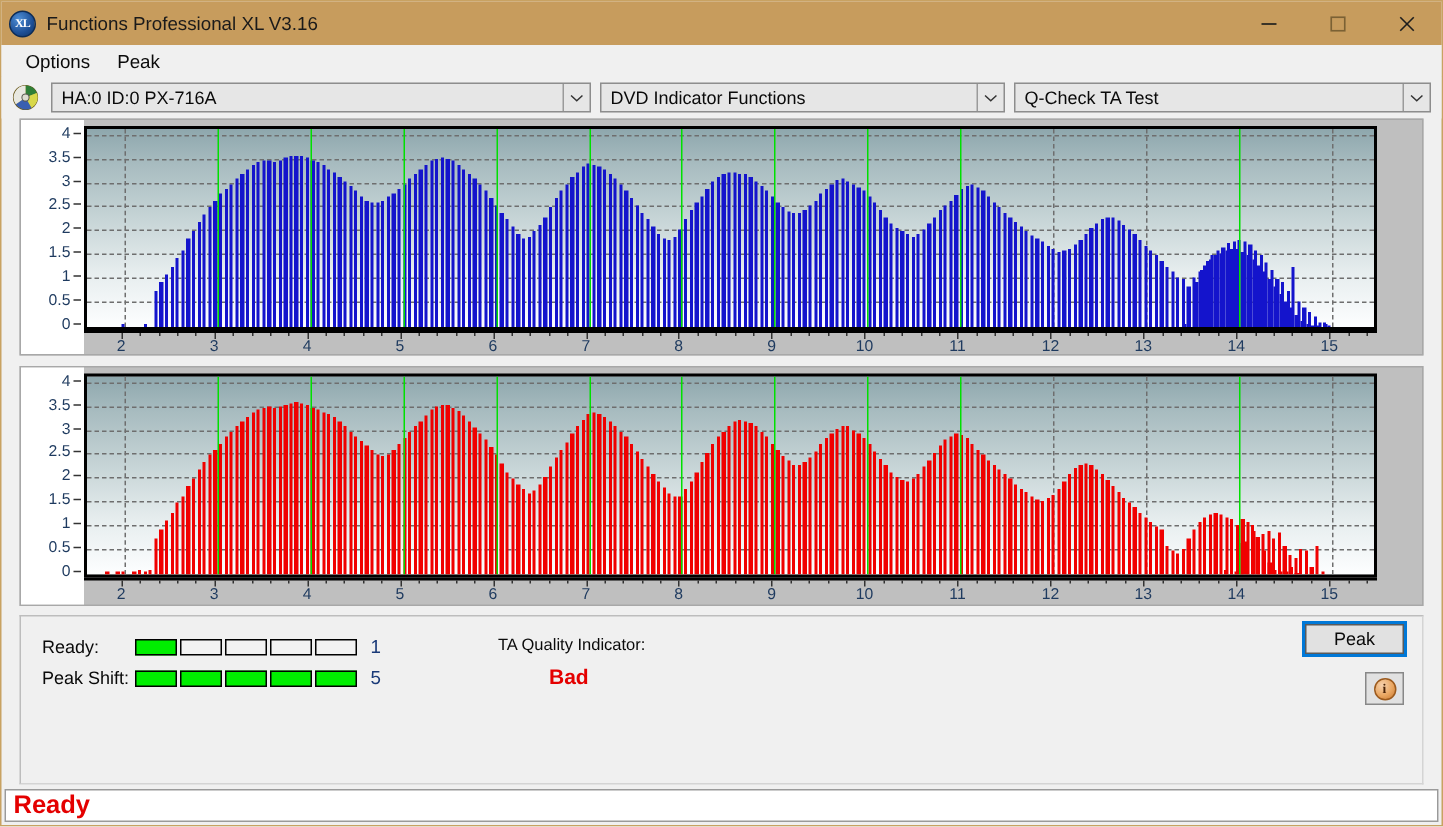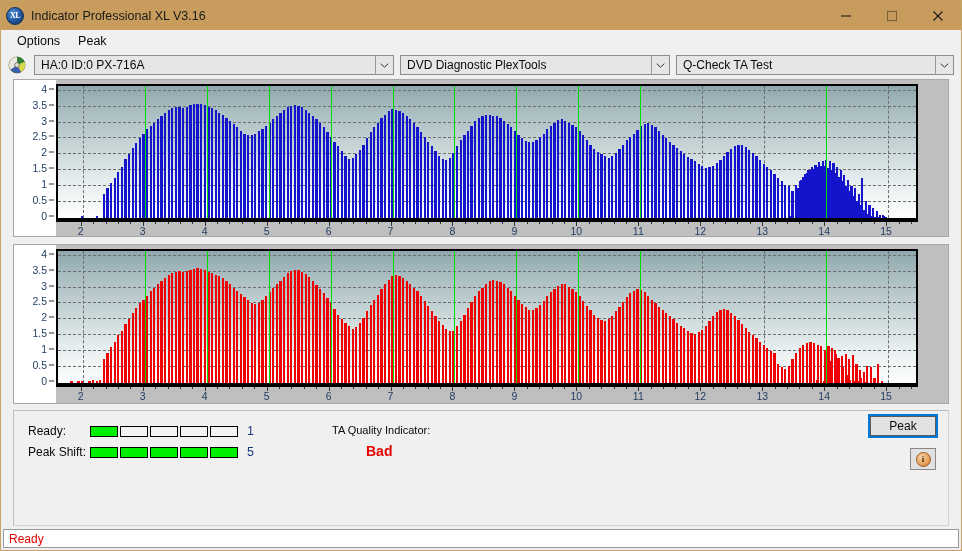--- a/index.html
+++ b/index.html
@@ -132,32 +132,32 @@
     background:radial-gradient(circle at 35% 30%,#f6d2ae 0%,#e9a661 55%,#c8762c 100%);
     border:1px solid #9c5a1d;display:flex;align-items:center;justify-content:center;
     font-size:9px;font-weight:bold;color:#4a2408;font-family:"Liberation Serif",serif;
     box-sizing:border-box;
   }
   
   .statusbar{
     flex:0 0 19px;margin:3px 2px 2px 2px;border:1px solid #9a9a9a;background:#ffffff;
     display:flex;align-items:center;padding-left:5px;box-sizing:border-box;
   }
-  .status-text{font-size:12px;color:#e40000;}
+  .status-text{font-size:17px;color:#e40000;font-weight:bold;}
 </style>
 </head>
 <body>
 
 <div class="window">
 
   <div class="titlebar">
     <div class="app-icon">
       <span>XL</span>
     </div>
-    <div class="title-text">Indicator Professional XL V3.16</div>
+    <div class="title-text">Functions Professional XL V3.16</div>
     <div class="win-btns">
       <div class="win-btn">
         <svg width="12" height="12" viewBox="0 0 12 12">
             <line x1="1" y1="6" x2="11" y2="6" stroke="#1d1d1d" stroke-width="1.1"></line>
           </svg>
       </div>
       <div class="win-btn">
         <svg width="12" height="12" viewBox="0 0 12 12">
             <rect x="1.5" y="1.5" width="9" height="9" fill="none" stroke="#7b6134" stroke-width="1.1"></rect>
           </svg>
@@ -189,21 +189,21 @@
     </div>
     <div class="combo combo-drive">
       <span class="lbl">HA:0 ID:0  PX-716A</span>
       <span class="arrow">
         <svg class="chev" viewBox="0 0 9 5">
             <polyline points="0.7,0.7 4.5,4.2 8.3,0.7" fill="none" stroke="#333" stroke-width="1"></polyline>
           </svg>
       </span>
     </div>
     <div class="combo combo-fn">
-      <span class="lbl">DVD Diagnostic PlexTools</span>
+      <span class="lbl">DVD Indicator Functions</span>
       <span class="arrow">
         <svg class="chev" viewBox="0 0 9 5">
             <polyline points="0.7,0.7 4.5,4.2 8.3,0.7" fill="none" stroke="#333" stroke-width="1"></polyline>
           </svg>
       </span>
     </div>
     <div class="combo combo-test">
       <span class="lbl">Q-Check TA Test</span>
       <span class="arrow">
         <svg class="chev" viewBox="0 0 9 5">

